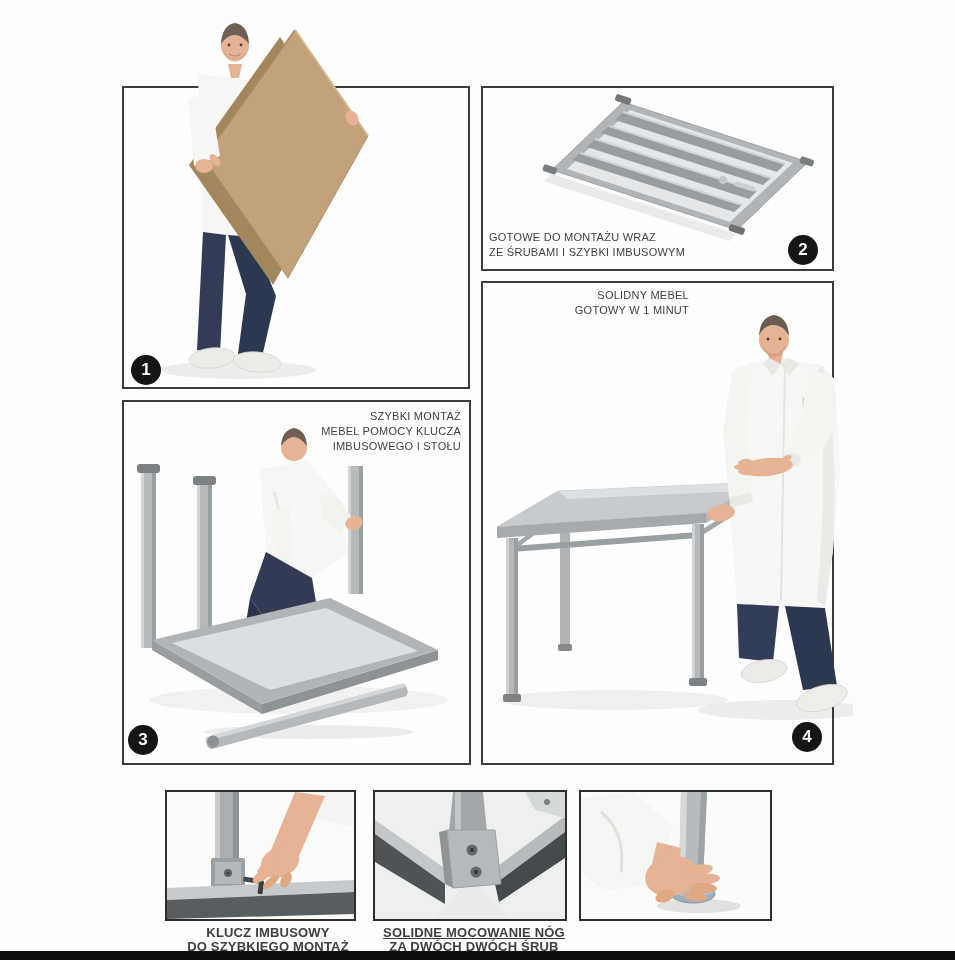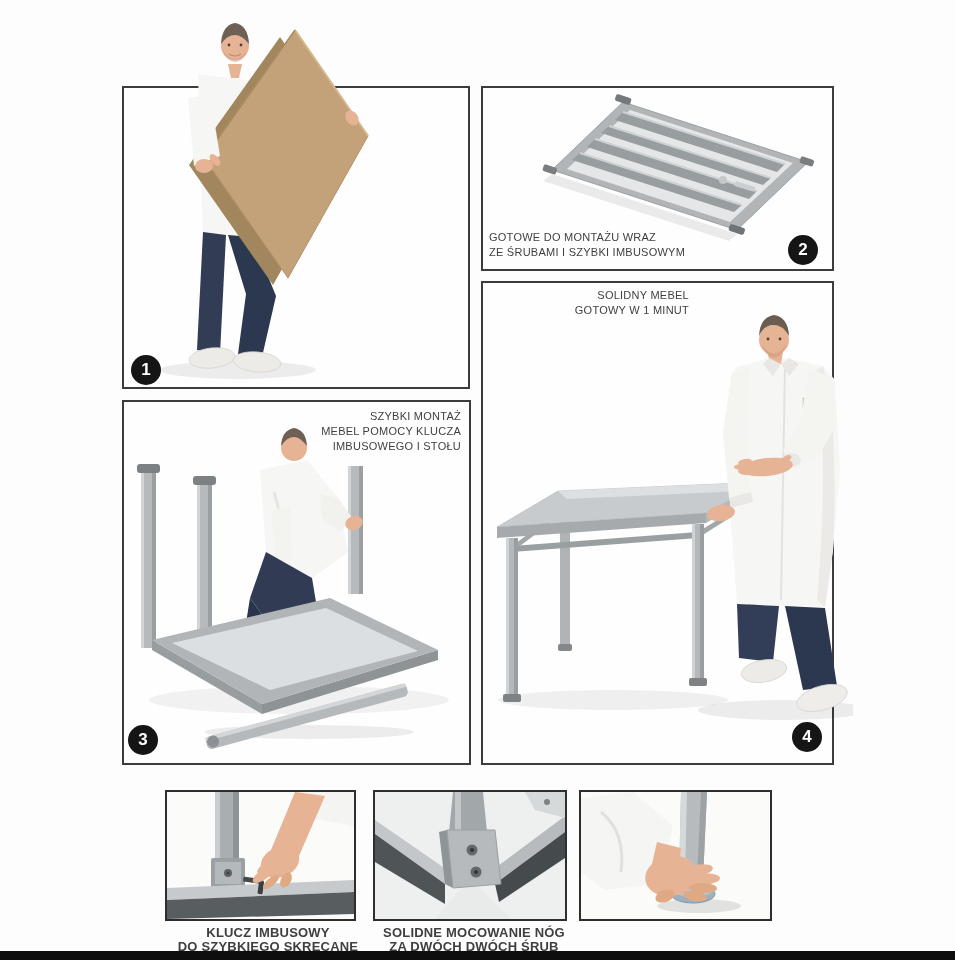--- a/index.html
+++ b/index.html
@@ -293,21 +293,21 @@
         <ellipse cx="124" cy="87" rx="15" ry="5.5" fill="#e7b395" transform="rotate(-4 124 87)"></ellipse>
         <ellipse cx="122" cy="96" rx="14" ry="5" fill="#dfa983" transform="rotate(2 122 96)"></ellipse>
         <ellipse cx="114" cy="104" rx="12" ry="5" fill="#dfa983" transform="rotate(8 114 104)"></ellipse>
         <ellipse cx="84" cy="104" rx="10" ry="6" fill="#dfa983" transform="rotate(-20 84 104)"></ellipse>
       </g>
     </svg>
   </div>
 
   <div class="caption" style="left:148px;top:926px;width:240px;">
     <div>KLUCZ IMBUSOWY</div>
-    <div>DO SZYBKIEGO SKRĘCANE</div>
-  </div>
-  <div class="caption" style="left:354px;top:926px;width:240px;">
+    <div>DO SZYBKIEGO MONTAŻ</div>
+  </div>
+  <div class="caption" style="left:354px;top:926px;width:240px;text-decoration:underline;">
     <div>SOLIDNE MOCOWANIE NÓG</div>
     <div>ZA DWÓCH DWÓCH ŚRUB</div>
   </div>
 
   <div class="bottom-bar"></div>
 </div>
 
 </body></html>

